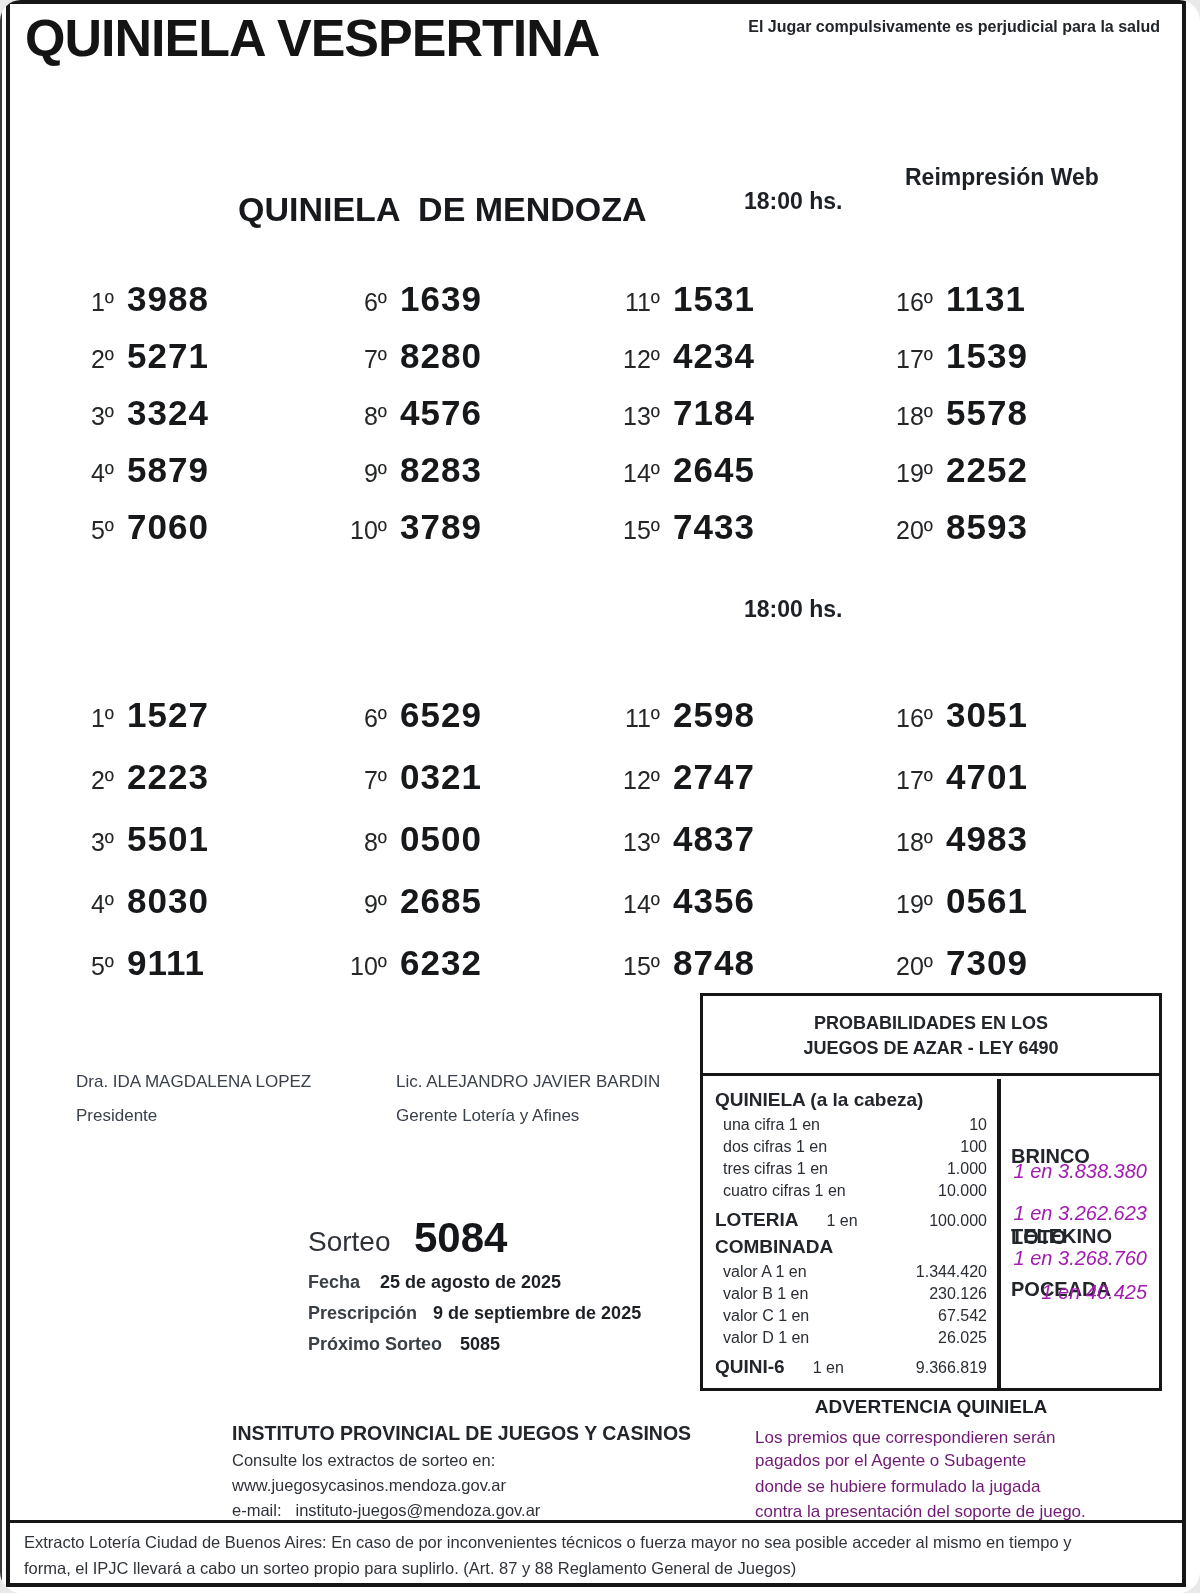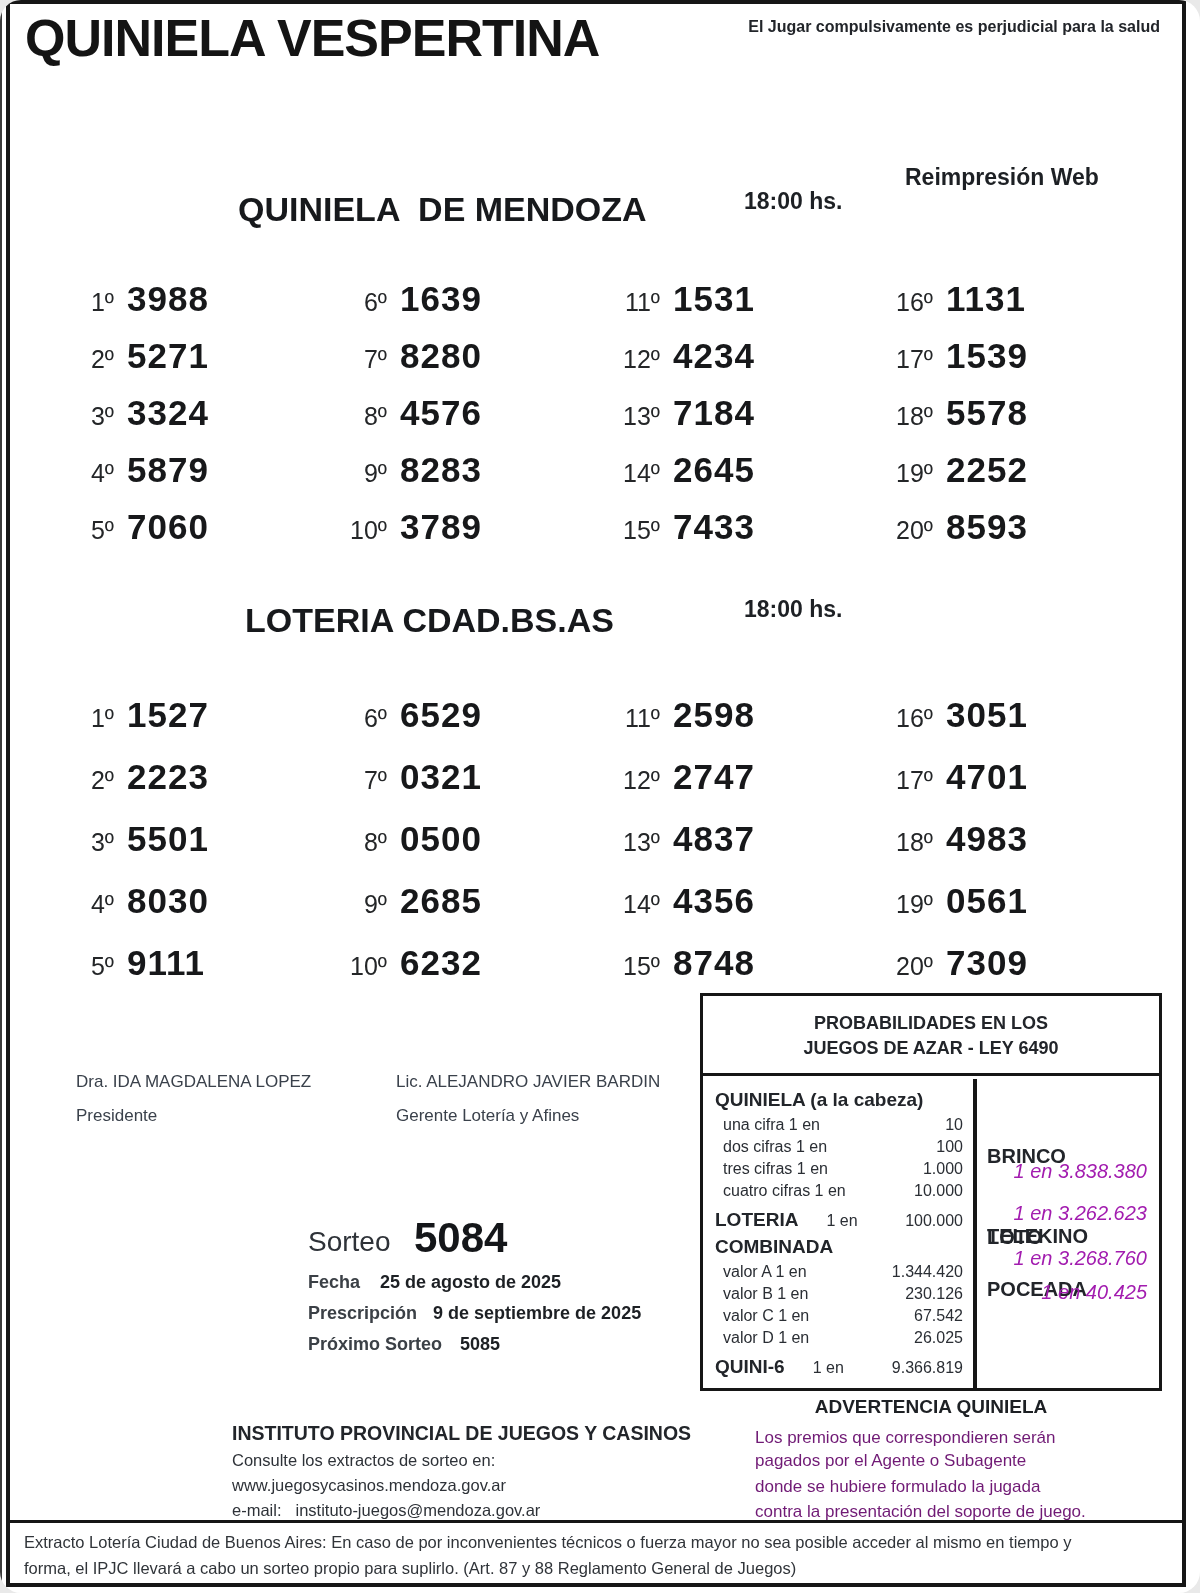--- a/index.html
+++ b/index.html
@@ -42,21 +42,21 @@
   .sorteo-num   { position:absolute; left:414px; top:1214px; font-size:42px; font-weight:bold; color:#141619; }
   .draw-row { position:absolute; font-size:18px; white-space:nowrap; }
   .draw-row .dlabel { font-weight:600; color:#3b4046; }
   .draw-row .dvalue { font-weight:bold; color:#1d2024; }
 
   
   .prob-box { position:absolute; left:700px; top:993px; width:462px; height:398px; border:3px solid #161616; background:#fff; }
   .prob-title { height:80px; border-bottom:3px solid #161616; text-align:center; padding-top:15px;
     font-weight:bold; font-size:18px; line-height:25px; color:#22252a; }
   .prob-body { position:absolute; top:83px; bottom:0; left:0; right:0; display:flex; }
-  .prob-left { width:274px; border-right:4px solid #161616; padding:8px 10px 4px 12px; }
+  .prob-left { width:298px; border-right:4px solid #161616; padding:8px 10px 4px 12px; }
   .prob-right { flex:1; position:relative; }
   .ph { font-size:19px; font-weight:bold; margin:2px 0 3px; color:#22252a; }
   .prow { display:flex; font-size:16px; line-height:22px; color:#2a2e34; padding-left:8px; }
   .prow .pval { flex:1; text-align:right; }
   .prow.major { padding-left:0; margin-top:7px; align-items:baseline; }
   .prow.major .pname { font-size:19px; font-weight:bold; color:#22252a; }
   .prow.major .pmid { margin-left:28px; }
   .ph.second { margin-top:4px; }
   .pr-name { position:absolute; font-size:20px; font-weight:bold; color:#22252a; white-space:nowrap; }
   .pr-val  { position:absolute; font-size:20px; color:#a21caf; white-space:nowrap;font-style:italic; }
@@ -172,21 +172,20 @@
     <div class="cell">
         <span class="ord">19º</span>
         <span class="num">2252</span>
       </div>
     <div class="cell">
         <span class="ord">20º</span>
         <span class="num">8593</span>
       </div>
   </div>
 
-  <div class="section-heading h-bsas">LOTERIA CDAD.BS.AS</div>
   <div class="section-time t-bsas">18:00 hs.</div>
 
   <div class="results-grid" id="grid-bsas">
     <div class="cell">
         <span class="ord">1º</span>
         <span class="num">1527</span>
       </div>
     <div class="cell">
         <span class="ord">2º</span>
         <span class="num">2223</span>

